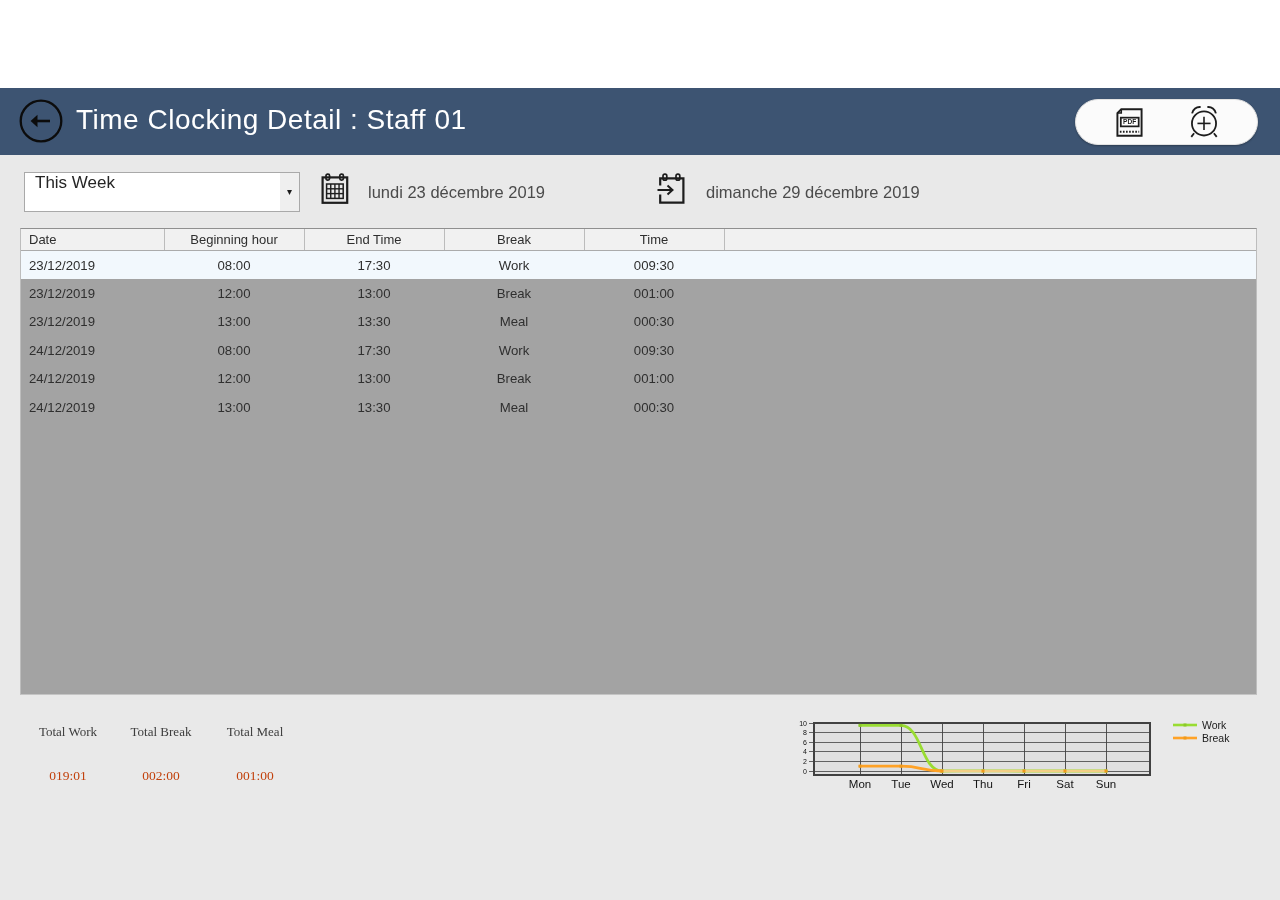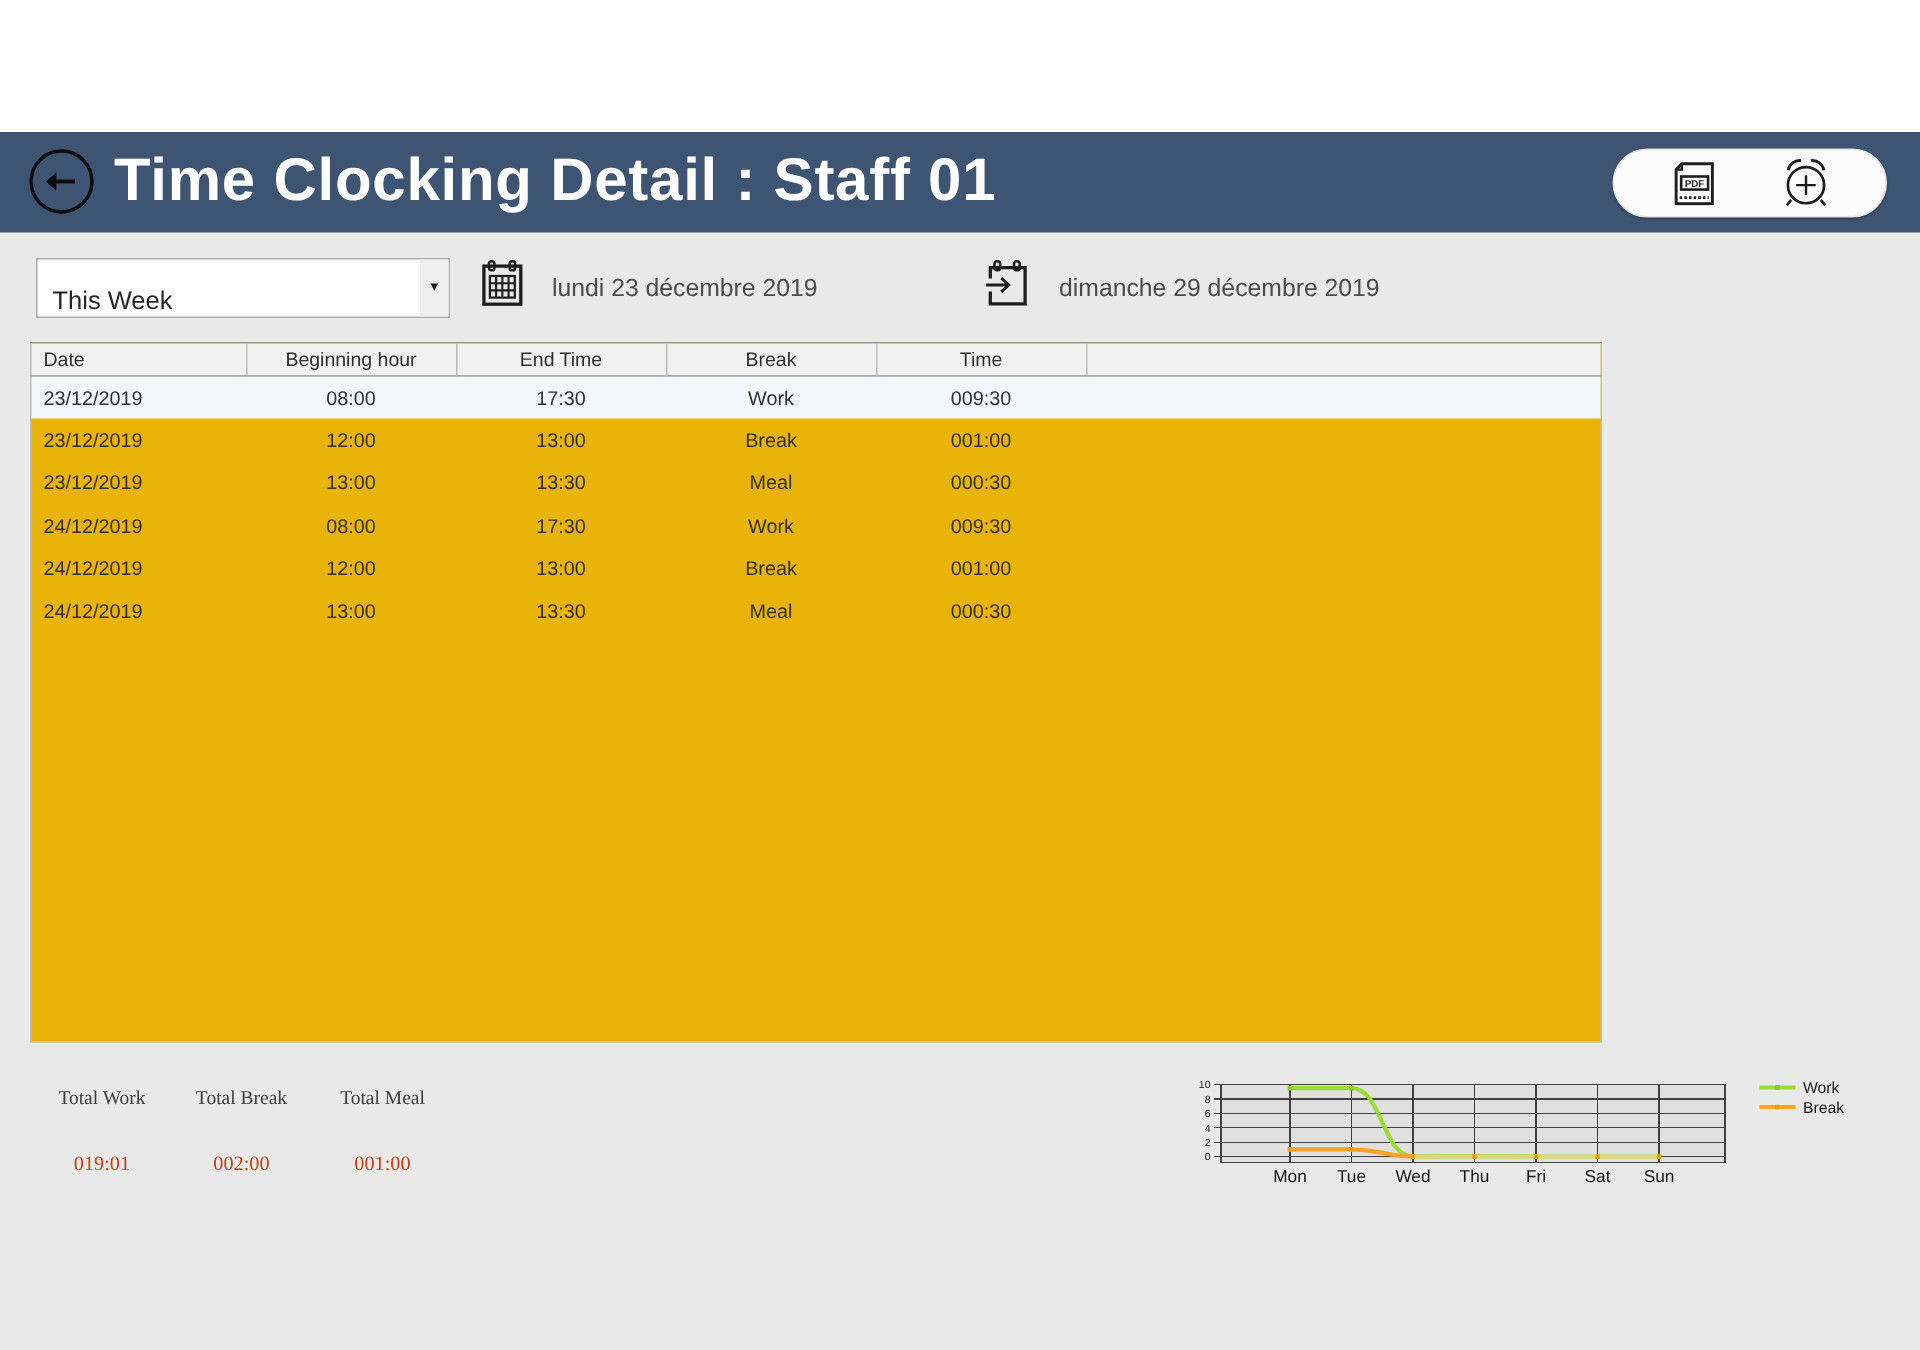--- a/index.html
+++ b/index.html
@@ -10,48 +10,48 @@
     -webkit-font-smoothing:antialiased;
   }
   
   #topband{position:absolute;left:0;top:0;width:1280px;height:88px;background:#ffffff;}
 
   
   #appbar{position:absolute;left:0;top:88px;width:1280px;height:67px;background:#3d5472;}
   .back-btn{position:absolute;left:18px;top:10px;width:46px;height:46px;cursor:pointer;}
   .app-title{
     position:absolute;left:76px;top:0;height:67px;line-height:64px;
-    color:#ffffff;font-size:40px;font-weight:700;letter-spacing:.5px;white-space:nowrap;
+    color:#ffffff;font-size:28px;font-weight:400;letter-spacing:.5px;white-space:nowrap;
   }
   .actions-pill{
     position:absolute;left:1075px;top:11px;width:183px;height:46px;
     background:#fbfbfb;border-radius:23px;border:1px solid #e2e2e2;
     box-shadow:0 1px 2px rgba(0,0,0,.28);
     display:flex;align-items:center;justify-content:space-evenly;box-sizing:border-box;
   }
   .pill-btn{width:44px;height:40px;display:flex;align-items:center;justify-content:center;cursor:pointer;}
 
   
   #period-dropdown{
     position:absolute;left:24px;top:172px;width:276px;height:40px;background:#ffffff;
-    border:1px solid #a9a9a9;box-sizing:border-box;display:flex;align-items:flex-end;cursor:pointer;
+    border:1px solid #a9a9a9;box-sizing:border-box;display:flex;align-items:flex-start;cursor:pointer;
   }
   #period-dropdown .dd-text{flex:1;padding-left:10px;font-size:17px;color:#252525;}
   #period-dropdown .dd-arrow-zone{width:19px;height:100%;background:#efefef;display:flex;align-items:center;justify-content:center;}
   #period-dropdown .dd-arrow{font-size:10px;color:#1c1c1c;line-height:1;}
   .tb-icon{position:absolute;top:173px;width:30px;height:36px;cursor:pointer;}
   #cal-start-icon{left:320px;}
   #cal-end-icon{left:657px;}
   .tb-date{position:absolute;top:172px;height:40px;line-height:40px;font-size:16.5px;color:#4b4b4b;white-space:nowrap;}
   #date-start{left:368px;}
   #date-end{left:706px;}
 
   
   #clock-table{
-    position:absolute;left:20px;top:228px;width:1048px;height:467px;background:#eab308;
+    position:absolute;left:20px;top:228px;width:1237px;height:467px;background:#a3a3a3;
     border-top:1px solid #8f8f8f;border-left:1px solid #bdbdbd;border-right:1px solid #bdbdbd;border-bottom:1px solid #c4c4c4;
     box-sizing:border-box;
   }
   #clock-table table{border-collapse:collapse;width:100%;table-layout:fixed;}
   #clock-table th{
     height:21px;background:#f1f1f1;font-weight:normal;font-size:13px;color:#2e2e2e;
     border-bottom:1px solid #ababab;border-right:1px solid #bcbcbc;padding:0;text-align:center;
   }
   #clock-table th:first-child{text-align:left;padding-left:8px;}
   #clock-table th:last-child{border-right:none;}

